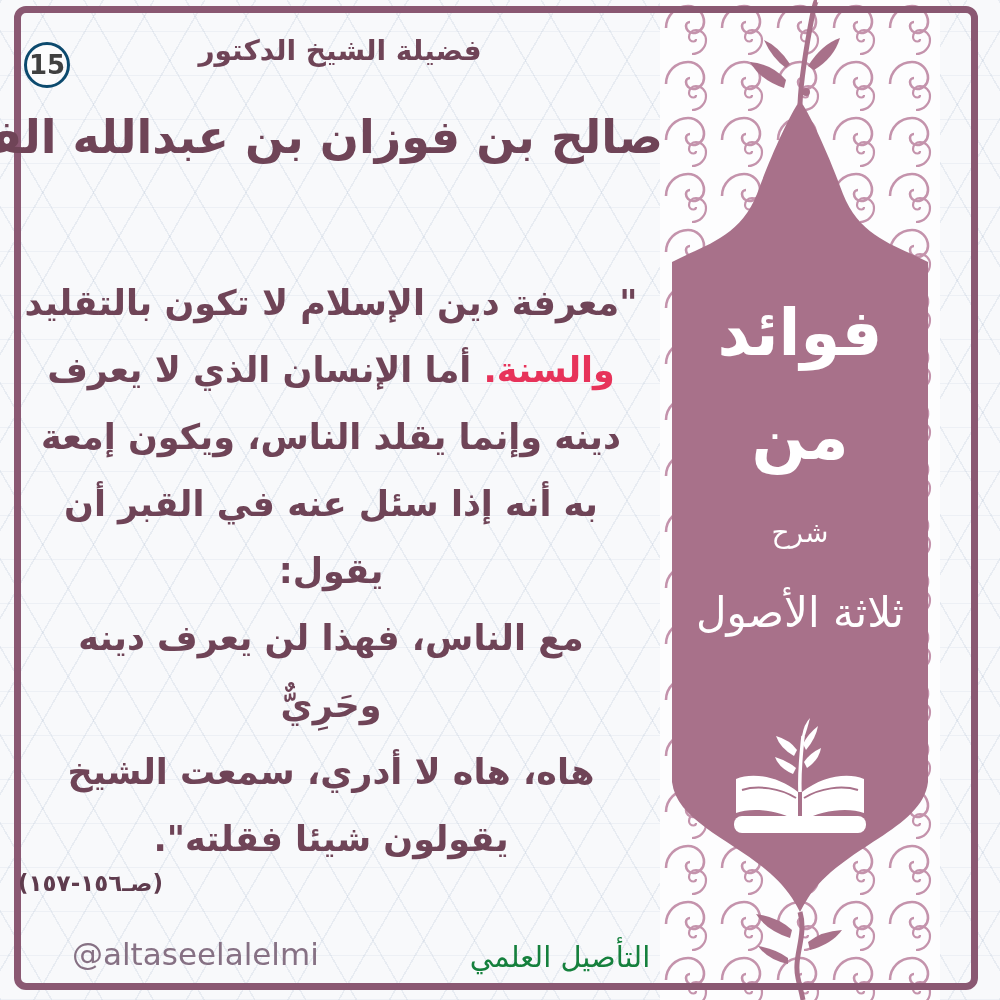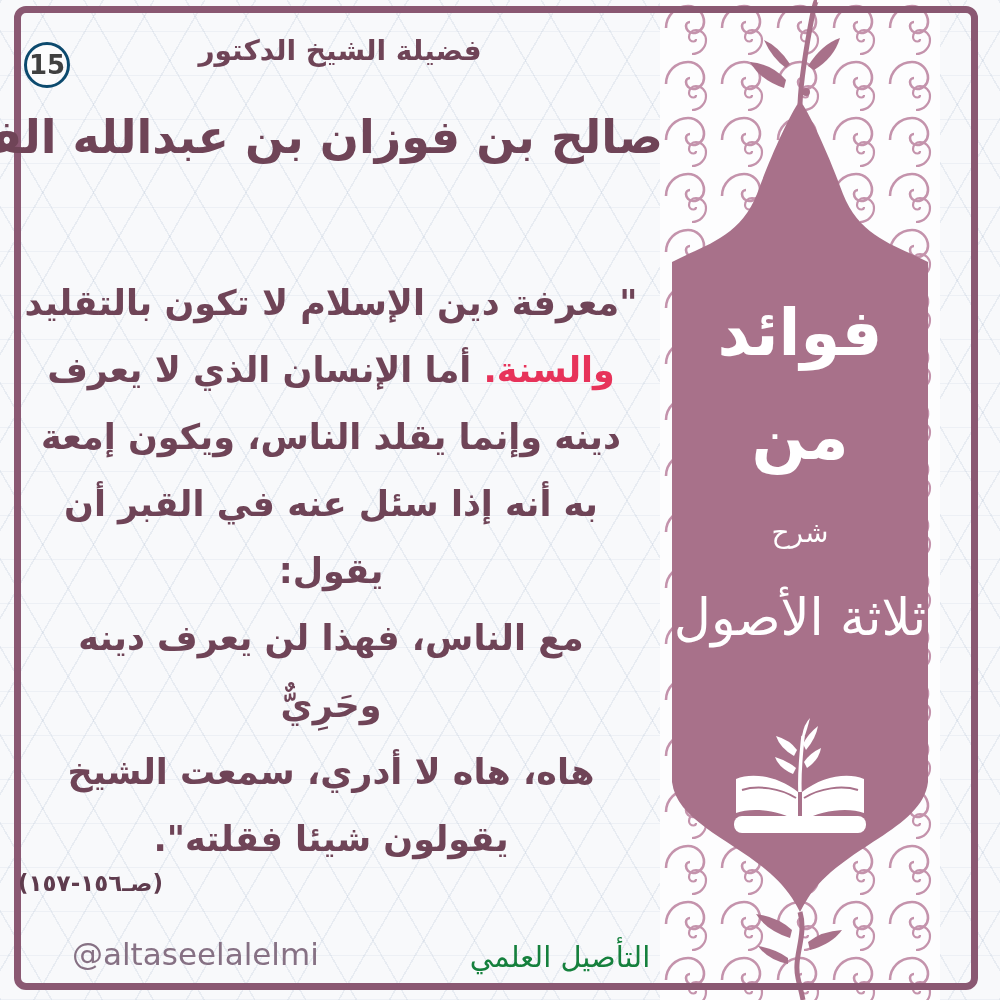--- a/index.html
+++ b/index.html
@@ -26,21 +26,21 @@
   .quote{left:22px;top:270px;width:618px;text-align:center;direction:rtl;
     color:#6f4457;font-size:35px;font-weight:bold;line-height:67px;}
   .quote .hl{color:#e7335a;}
   .pageref{left:18px;top:870px;direction:rtl;color:#5f3c4e;font-size:23px;font-weight:bold;}
   .handle{left:24px;top:936px;color:#867184;font-size:31px;margin-left:48px;}
   .brand{left:440px;top:940px;width:240px;text-align:center;direction:rtl;color:#15803d;font-size:29px;}
   .col-word{left:672px;width:256px;text-align:center;direction:rtl;color:#ffffff;}
   .w1{top:252px;font-size:64px;font-weight:bold;margin-top:44px;}
   .w2{top:388px;font-size:64px;font-weight:bold;margin-top:12px;}
   .w3{top:516px;font-size:28px;}
-  .w4{top:588px;font-size:51px;}
+  .w4{top:588px;font-size:42px;}
 </style>
 </head>
 <body>
 
 <div class="canvas"></div>
 
 <svg class="panel-art" viewBox="0 0 280 1000" preserveAspectRatio="none">
   <defs>
     <pattern id="sw" width="56" height="56" patternUnits="userSpaceOnUse">
       <path d="M6,28 a22,22 0 0 1 22,-22 a16,16 0 0 1 16,16 a11,11 0 0 1 -11,11 a7,7 0 0 1 -7,-7 a4,4 0 0 1 4,-4" fill="none" stroke="#c493ac" stroke-width="2.6"></path>

